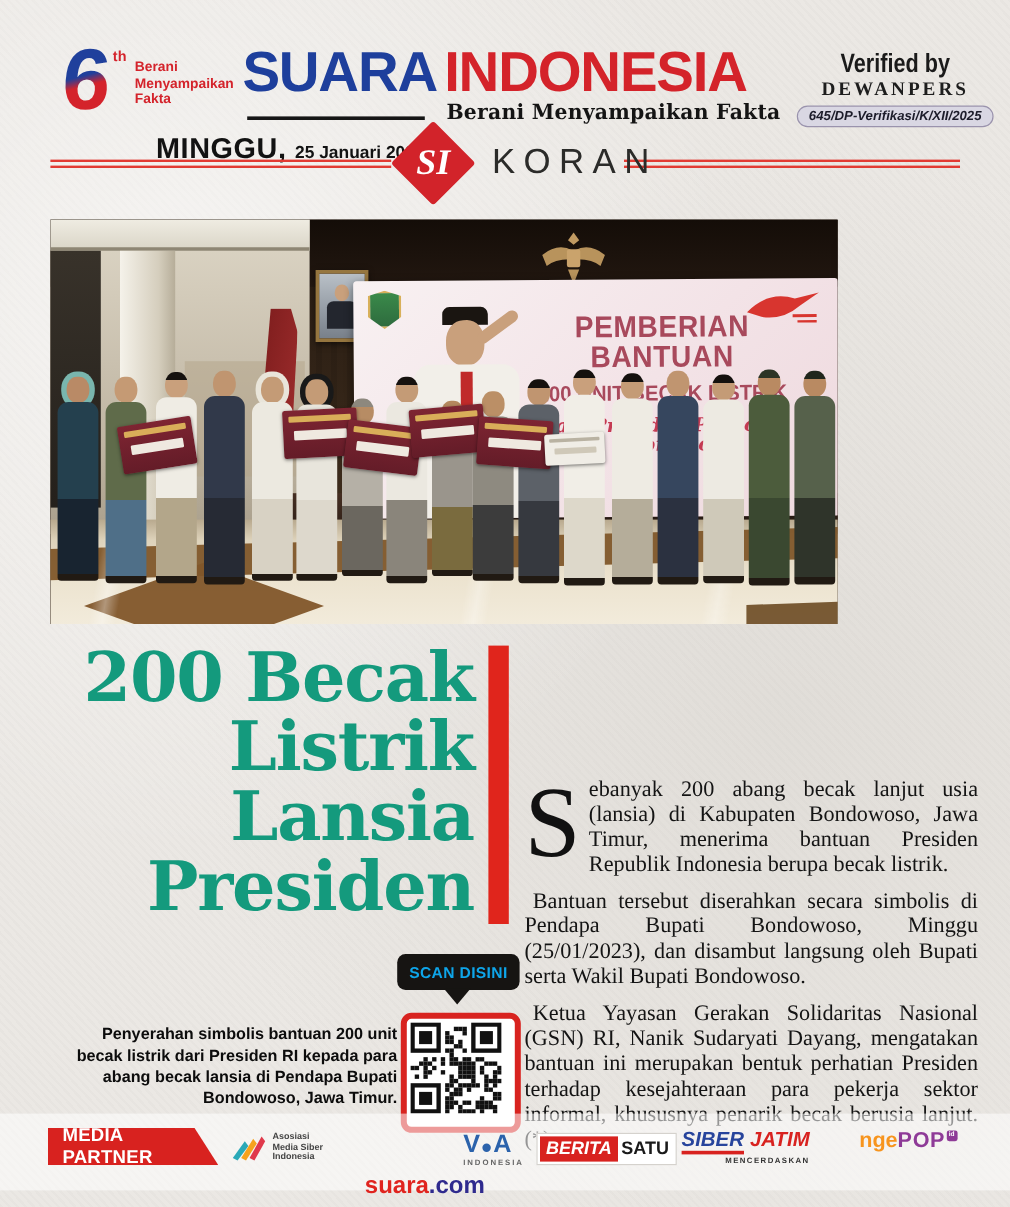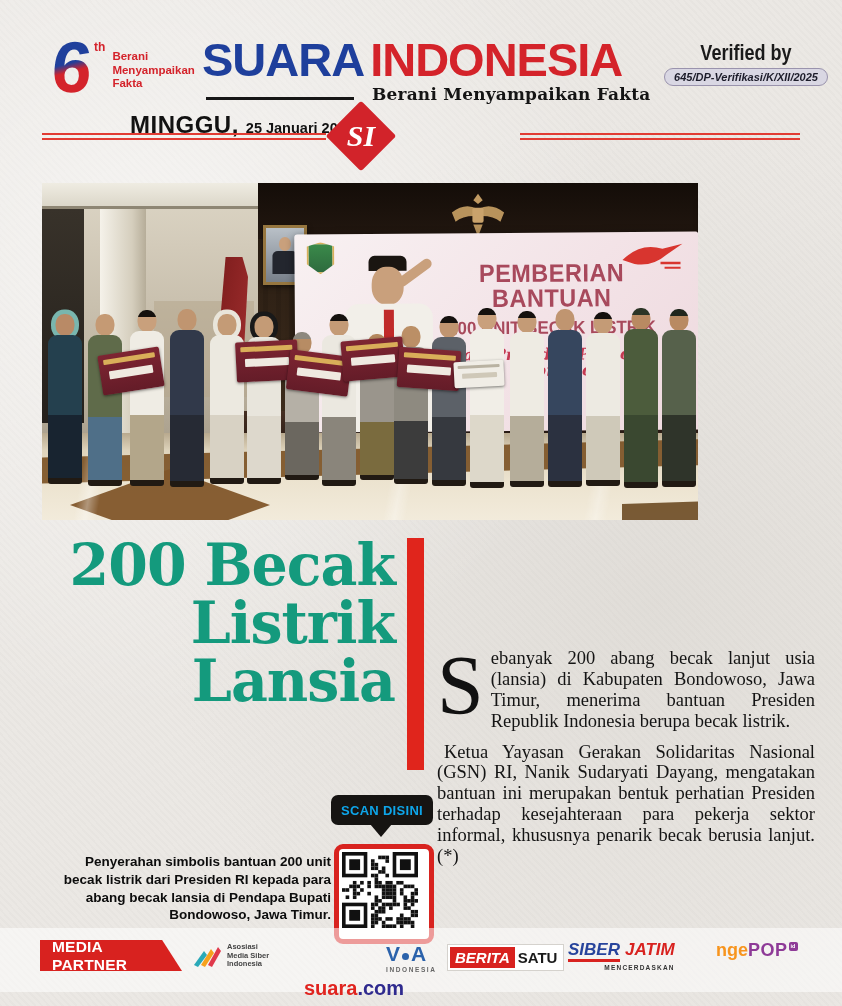--- a/index.html
+++ b/index.html
@@ -161,30 +161,32 @@
   </div>
 
   <div class="abs masthead">
     <span class="mh-blue">SUARA</span><span class="mh-red">INDONESIA</span>
   </div>
   <div class="abs mh-line"></div>
   <div class="abs mh-tag">Berani Menyampaikan Fakta</div>
 
   <div class="abs verified">
     <div class="vf-label">Verified by</div>
+    <div class="vf-org">DEWANPERS</div>
     <div class="vf-pill">645/DP-Verifikasi/K/XII/2025</div>
   </div>
 
   <div class="abs dateline">
     <span class="dl-day">MINGGU,</span><span class="dl-date">25 Januari 2026</span>
   </div>
   <div class="abs dline dline-l"></div>
   <div class="abs dline dline-r"></div>
   <div class="abs si-diamond"></div>
   <div class="abs si-mono">SI</div>
+  <div class="abs koran">KORAN</div>
 
   <div class="abs photo">
     <div class="abs ph-wall"></div>
     <div class="abs ph-gable"></div>
     <div class="abs ph-left">
       <div class="abs ph-ceiling"></div>
       <div class="abs ph-door"></div>
       <div class="abs ph-column"></div>
       <div class="abs ph-interior"></div>
     </div>
@@ -258,26 +260,28 @@
     <i class="board" style="left:246px;top:170px;transform:rotate(7deg)"></i>
     <i class="board" style="left:300px;top:156px;transform:rotate(-5deg)"></i>
     <i class="board" style="left:356px;top:166px;transform:rotate(4deg)"></i>
     <i class="board wb" style="left:412px;top:178px;transform:rotate(-3deg)"></i>
   </div>
 
   <div class="abs headline">
     <div>200 Becak</div>
     <div>Listrik</div>
     <div>Lansia</div>
+    <div>Presiden</div>
   </div>
   <div class="abs red-bar"></div>
 
 
   <div class="abs body-copy">
     <p class="first"><span class="dropcap">S</span><span>ebanyak 200 abang becak lanjut usia (lansia) di Kabupaten Bondowoso, Jawa Timur, menerima bantuan Presiden Republik Indonesia berupa becak listrik.</span></p>
+    <p>Bantuan tersebut diserahkan secara simbolis di Pendapa Bupati Bondowoso, Minggu (25/01/2023), dan disambut langsung oleh Bupati serta Wakil Bupati Bondowoso.</p>
     <p>Ketua Yayasan Gerakan Solidaritas Nasional (GSN) RI, Nanik Sudaryati Dayang, mengatakan bantuan ini merupakan bentuk perhatian Presiden terhadap kesejahteraan para pekerja sektor informal, khususnya penarik becak berusia lanjut. (*)</p>
   </div>
 
   <div class="abs qr-label">SCAN DISINI</div>
   <div class="abs qr-arrow"></div>
   <div class="abs qr-box">
     <svg id="qr-svg" width="76" height="76" viewBox="0 0 80 80">
         <rect x="0" y="0" width="26.666666666666664" height="26.666666666666664" fill="#111"></rect>
         <rect x="3.8095238095238093" y="3.8095238095238093" width="19.047619047619047" height="19.047619047619047" fill="#fff"></rect>
         <rect x="7.619047619047619" y="7.619047619047619" width="11.428571428571427" height="11.428571428571427" fill="#111"></rect>

